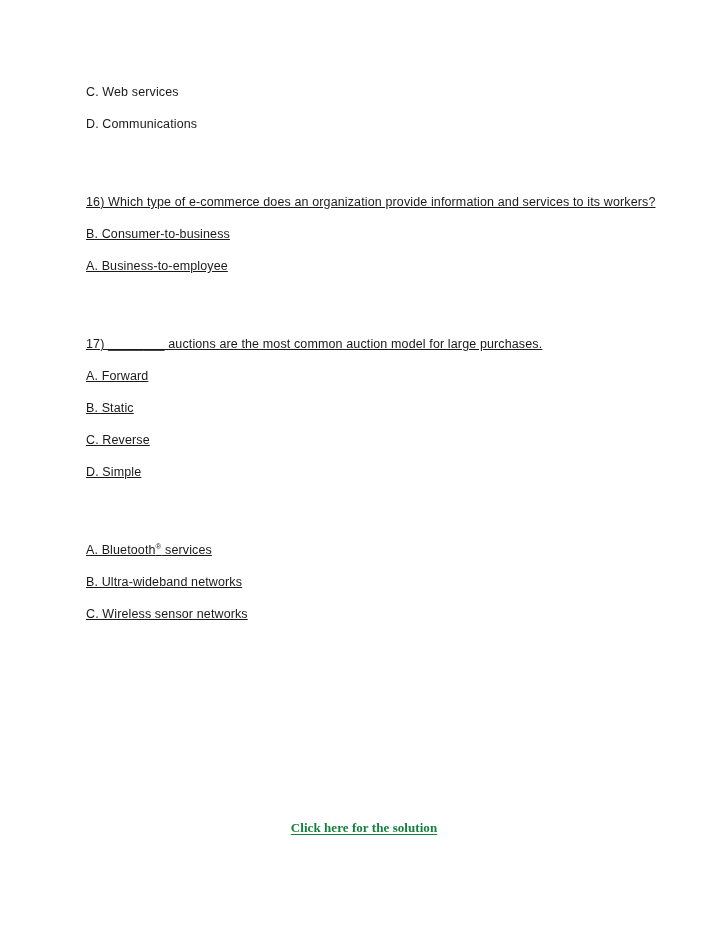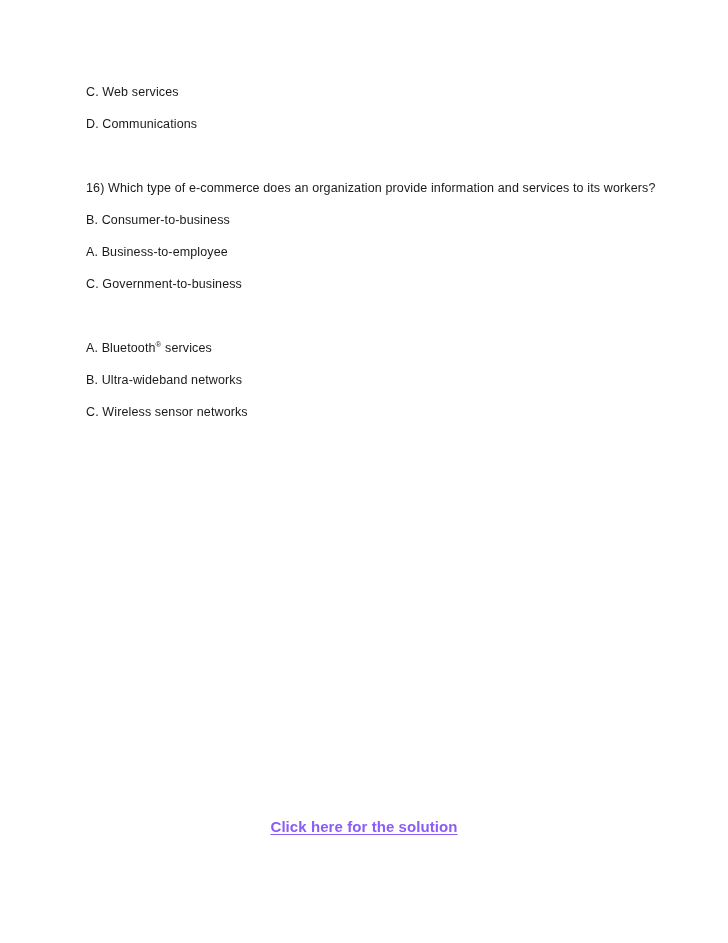--- a/index.html
+++ b/index.html
@@ -30,66 +30,73 @@
     line-height: 16px;
     color: #1a1a1a;
     letter-spacing: 0.01em;
     white-space: nowrap;
     margin: 0 0 16px 0;
   }
   .opt {
     margin-bottom: 16px;
   }
   .q-block {
-    margin-top: 48px;
+    margin-top: 62px;
+    text-decoration: underline;
   }
   .q-text {
     margin-bottom: 16px;
   }
   sup {
     font-size: 0.62em;
     vertical-align: super;
     line-height: 0;
   }
   .solution-wrap {
     position: absolute;
     left: 0;
     top: 818px;
     width: 728px;
     text-align: center;
   }
   .solution-link {
     display: inline-block;
-    font-family: Liberation Sans, sans-serif;
-    font-size: 15px;
+    font-family: Liberation Serif, serif;
+    font-size: 13px;
     font-weight: bold;
-    color: #8b5cf6;
+    color: #15803d;
     text-decoration: underline;
     text-underline-offset: 2px;
     letter-spacing: 0.005em;
     cursor: pointer;
   }
 </style>
 </head>
 <body>
 
 <div class="page">
 
   <div>
     <p class="line opt">C. Web services</p>
     <p class="line opt">D. Communications</p>
   </div>
 
   <div class="q-block">
     <p class="line q-text">16) Which type of e-commerce does an organization provide information and services to its workers?</p>
     <p class="line opt">B. Consumer-to-business</p>
     <p class="line opt">A. Business-to-employee</p>
-    <p class="line opt">C. Government-to-business</p>
   </div>
 
+  <div class="q-block">
+    <p class="line q-text">17) ________ auctions are the most common auction model for large purchases.</p>
+    <p class="line opt">A. Forward</p>
+    <p class="line opt">B. Static</p>
+    <p class="line opt">C. Reverse</p>
+    <p class="line opt">D. Simple</p>
+  </div>
 
   <div class="q-block">
     <p class="line opt"><span>A. Bluetooth</span><sup>®</sup><span> services</span></p>
     <p class="line opt">B. Ultra-wideband networks</p>
     <p class="line opt">C. Wireless sensor networks</p>
   </div>
 
 
   <div class="solution-wrap">
     <a class="solution-link" href="#">Click here for the solution</a>

